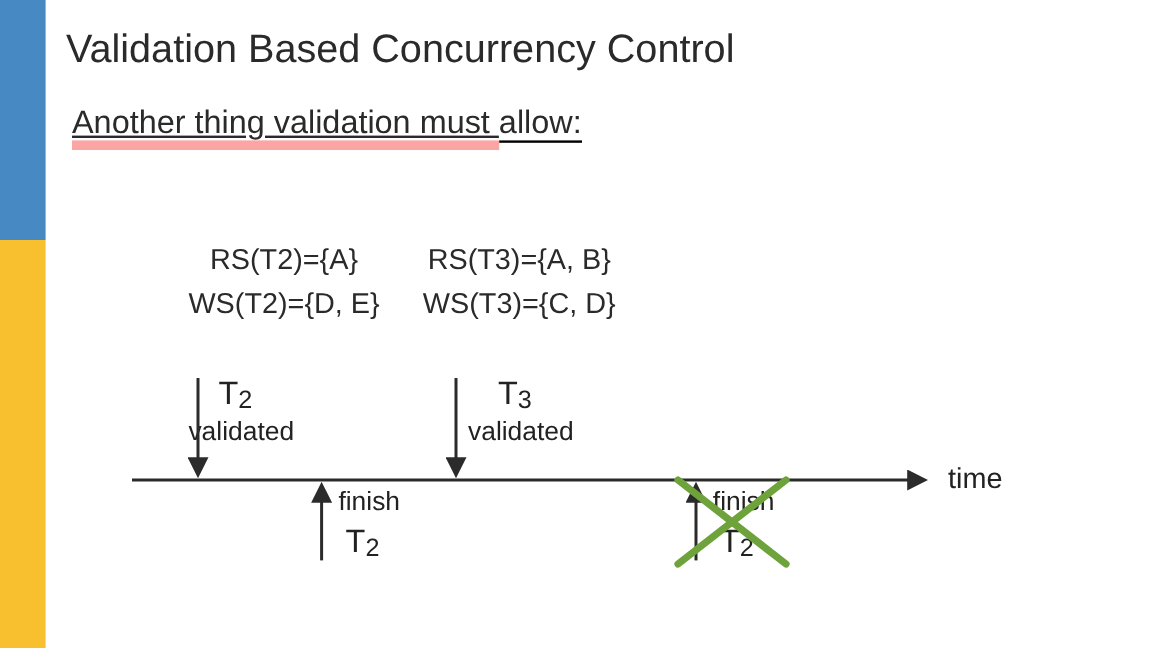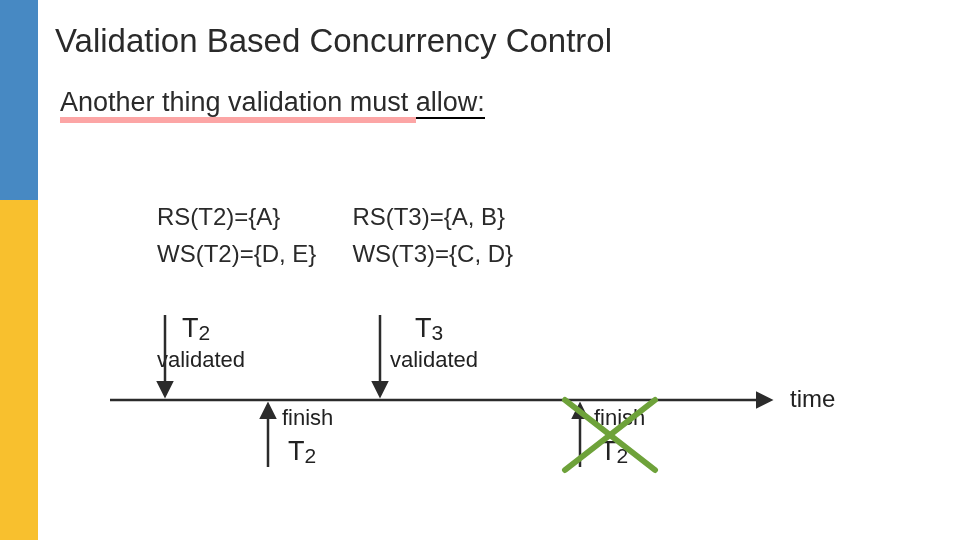--- a/index.html
+++ b/index.html
@@ -43,30 +43,30 @@
     font-size: 33px;
     text-align: center;
   }
   .subtitle {
     position: absolute;
     left: 60px;
     top: 87px;
     font-size: 27px;
   }
   .subtitle .allow { border-bottom: 2px solid #000000; }
-  .subtitle .underline { border-bottom: 6px solid #fca5a5; }
+  .subtitle .underline { border-bottom: 8px solid #fca5a5; text-decoration: underline; }
   .sets {
     position: absolute;
     left: 155px;
     top: 198px;
     font-size: 24px;
     line-height: 1.45;
     white-space: nowrap;
   }
-  .sets td { padding: 0 34px 0 0; vertical-align: top; }
+  .sets td { padding: 0 34px 0 0; vertical-align: top; text-align: center; }
   
   svg.timeline {
     position: absolute;
     left: 110px;
     top: 295px;
     width: 760px;
     height: 220px;
     overflow: visible;
   }
   .txt-t  { font-size: 27px; fill: #222; }

